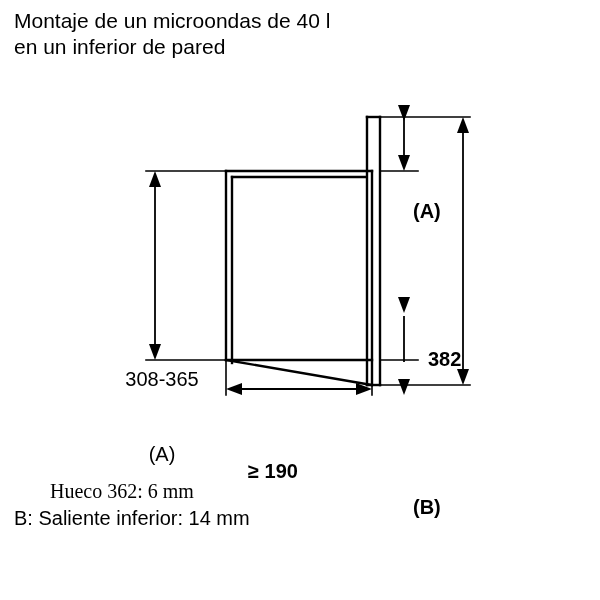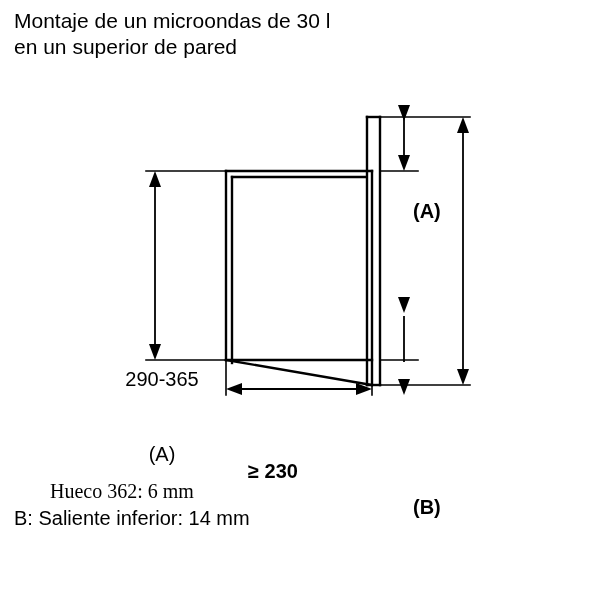--- a/index.html
+++ b/index.html
@@ -100,22 +100,22 @@
     width: 70px;
     text-align: left;
   }
 </style>
 </head>
 <body>
 
 <div class="page">
 
   <div class="header">
-    <div>Montaje de un microondas de 30 l</div>
-    <div>en un superior de pared</div>
+    <div>Montaje de un microondas de 40 l</div>
+    <div>en un inferior de pared</div>
   </div>
 
   <div class="drawing">
     <svg width="600" height="360" viewBox="0 0 600 360" xmlns="http://www.w3.org/2000/svg">
 
       <g fill="none" stroke="#000000" stroke-width="2.4" stroke-linecap="square">
 
         <path d="M226 76 L372 76"></path>
 
         <path d="M226 76 L226 265"></path>
@@ -171,26 +171,27 @@
 
         <polygon points="404,26 398,10 410,10"></polygon>
         <polygon points="404,76 398,60 410,60"></polygon>
 
         <polygon points="404,218 398,202 410,202"></polygon>
         <polygon points="404,300 398,284 410,284"></polygon>
       </g>
     </svg>
 
     <div class="lbl lbl-362">
-      <div>290-365</div>
+      <div>308-365</div>
       <div class="bold">(A)</div>
     </div>
 
-    <div class="lbl lbl-320 bold">≥ 230</div>
-
+    <div class="lbl lbl-320 bold">≥ 190</div>
+
+    <div class="lbl lbl-382 bold">382</div>
 
     <div class="lbl lbl-A-top bold">(A)</div>
 
     <div class="lbl lbl-B-bottom bold">(B)</div>
   </div>
 
   <div class="legend">
     <div class="indent">Hueco 362: 6 mm</div>
     <div>B: Saliente inferior: 14 mm</div>
   </div>

